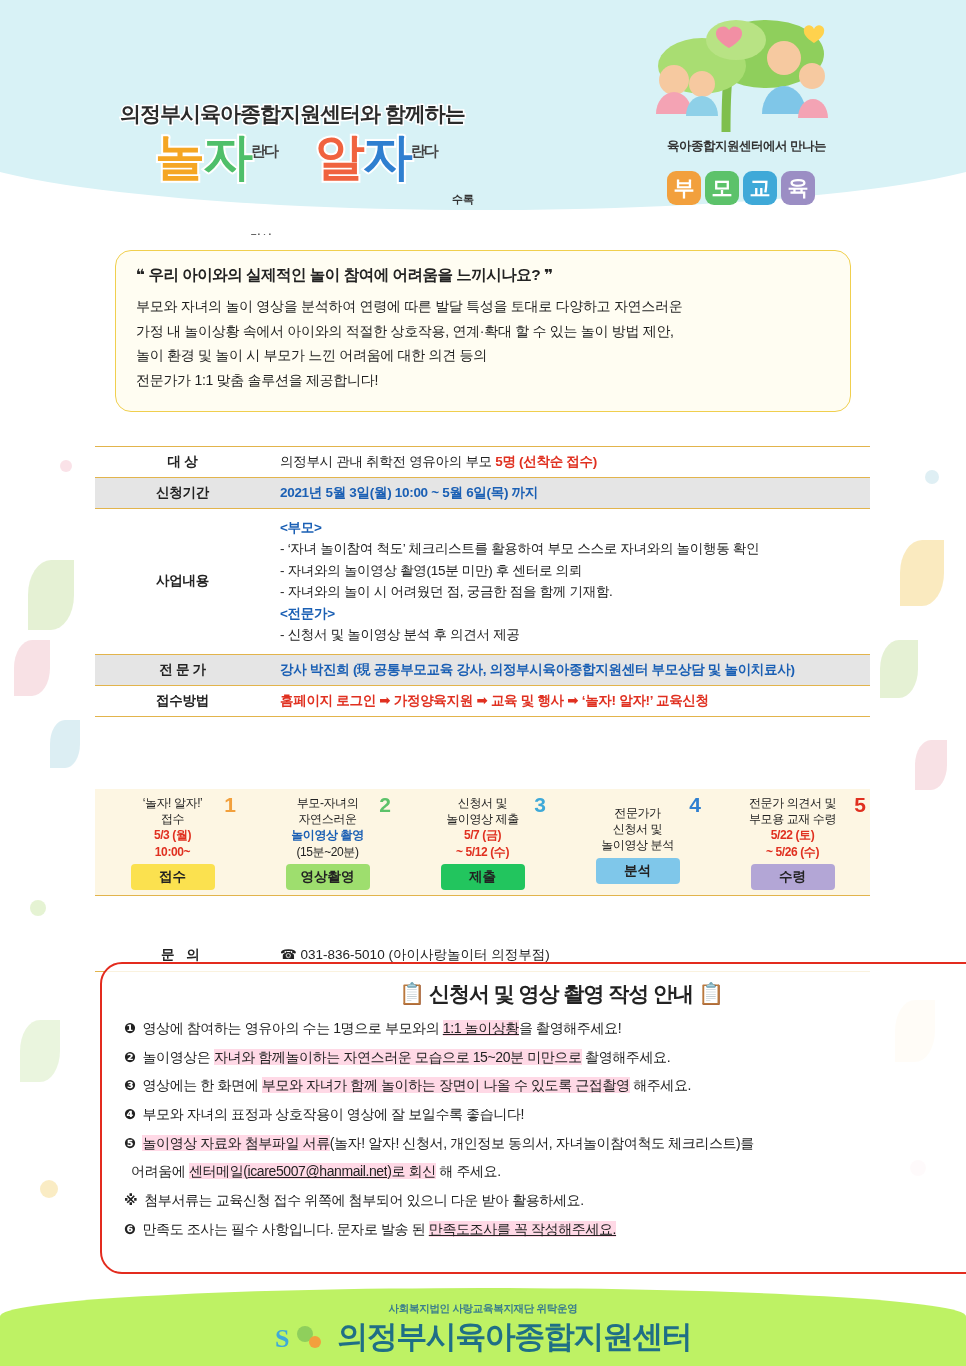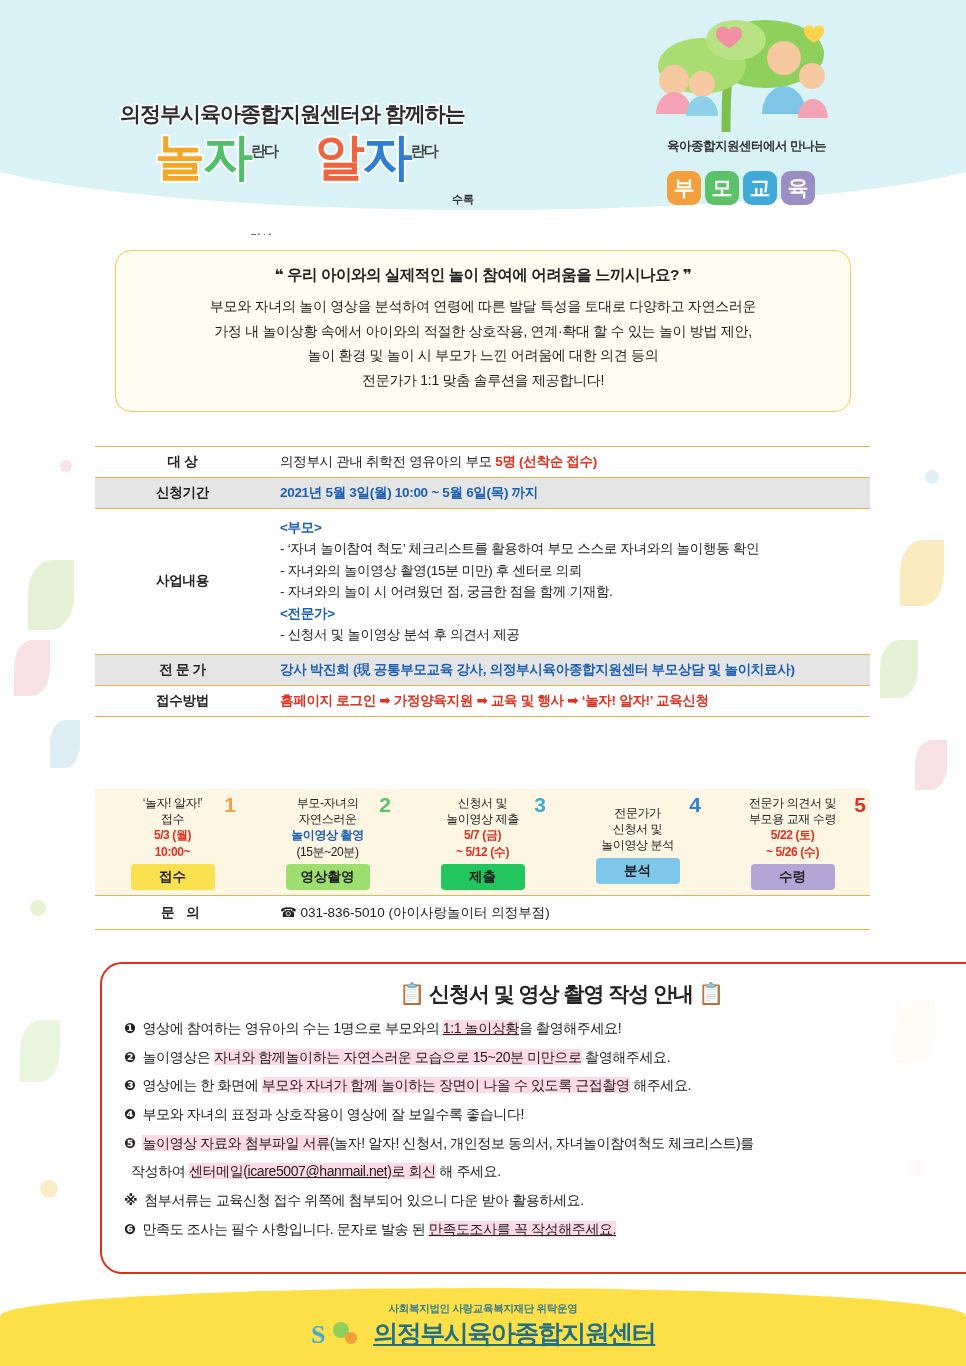--- a/index.html
+++ b/index.html
@@ -69,21 +69,21 @@
     font-size:21px; display:flex; align-items:center; justify-content:center;
   }
   .tree-svg { position:absolute; right:120px; top:14px; }
 
   
   .intro {
     position:absolute; left:115px; top:250px; width:736px;
     border:1.5px solid #f0cf4e; border-radius:16px;
     background:#fffdf2;
     padding:14px 20px 16px;
-    text-align:center;
+    text-align:left;
   }
   .intro .q {
     font-size:15.5px; font-weight:bold; color:#222; margin-bottom:10px; letter-spacing:-.5px;
   }
   .intro p {
     margin:3px 0; font-size:14px; color:#1e1e1e; line-height:1.55; letter-spacing:-.3px;
   }
 
   
   table.info {
@@ -125,21 +125,21 @@
     position:relative;
   }
   .badge:after {
     content:""; position:absolute; bottom:-7px; left:14px;
     border-left:9px solid transparent; border-right:9px solid transparent;
     border-top:8px solid inherit;
   }
 
   
   table.contact {
-    position:absolute; left:95px; top:897px; width:775px; border-collapse:collapse; font-size:13.5px;
+    position:absolute; left:95px; top:939px; width:775px; border-collapse:collapse; font-size:13.5px;
   }
   table.contact td {
     border-bottom:1.4px solid #e2b44c; padding:7px 10px;
   }
 
   
   .notice {
     position:absolute; left:100px; top:962px; width:922px; height:312px;
     border:2.5px solid #e32b1e; border-radius:22px;
     background: rgba(255,255,255,.82);
@@ -154,30 +154,30 @@
     font-size:14px; line-height:1.55; margin:7px 0; letter-spacing:-.4px;
     display:flex; gap:7px; align-items:flex-start;
   }
   .notice li .bn { flex:0 0 auto; font-weight:bold; }
   .hl-pink { background:#ffd9e6; }
   .hl-u { text-decoration: underline; }
 
   
   .footer {
     position:absolute; left:0; right:0; bottom:0; height:78px;
-    background:#fde047;
+    background:#bef264;
     border-radius: 60% 60% 0 0 / 34px 34px 0 0;
   }
   .footer-inner {
     position:absolute; left:0; right:0; top:14px; text-align:center;
   }
   .footer-sub { font-size:10.5px; color:#3a7d8c; font-weight:bold; letter-spacing:-.3px;}
   .footer-name {
-    font-size:25px; font-weight:bold; color:#1f6f86; letter-spacing:-1.5px;
-    display:inline-block; vertical-align:middle; margin-left:6px;text-decoration:underline;
+    font-size:31px; font-weight:bold; color:#1f6f86; letter-spacing:-1.5px;
+    display:inline-block; vertical-align:middle; margin-left:6px;
   }
 </style>
 </head>
 <body>
 
 <div>
   <div class="bg-leaf" style="left:28px;top:560px;width:46px;height:70px;background:#cfe6b0;"></div>
   <div class="bg-leaf" style="left:14px;top:640px;width:36px;height:56px;background:#f3c9cf;"></div>
   <div class="bg-leaf" style="left:50px;top:720px;width:30px;height:48px;background:#bfe0ea;"></div>
   <div class="bg-leaf" style="left:900px;top:540px;width:44px;height:66px;background:#f6d98a;"></div>
@@ -368,21 +368,21 @@
       <li>
         <span class="bn">❹</span>
         <span><span>부모와 자녀의 표정과 상호작용이 영상에 잘 보일수록 좋습니다!</span></span>
       </li>
       <li>
         <span class="bn">❺</span>
         <span><span class="hl-pink">놀이영상 자료와 첨부파일 서류</span><span>(놀자! 알자! 신청서, 개인정보 동의서, 자녀놀이참여척도 체크리스트)를</span></span>
       </li>
       <li>
         <span class="bn"></span>
-        <span><span>작성하여 </span><span class="hl-pink">센터메일(</span><span class="hl-pink hl-u">icare5007@hanmail.net</span><span class="hl-pink">)로 회신</span><span> 해 주세요.</span></span>
+        <span><span>어려움에 </span><span class="hl-pink">센터메일(</span><span class="hl-pink hl-u">icare5007@hanmail.net</span><span class="hl-pink">)로 회신</span><span> 해 주세요.</span></span>
       </li>
       <li>
         <span class="bn">※</span>
         <span><span>첨부서류는 교육신청 접수 위쪽에 첨부되어 있으니 다운 받아 활용하세요.</span></span>
       </li>
       <li>
         <span class="bn">❻</span>
         <span><span>만족도 조사는 필수 사항입니다. 문자로 발송 된 </span><span class="hl-pink hl-u">만족도조사를 꼭 작성해주세요.</span></span>
       </li>
     </ul>

